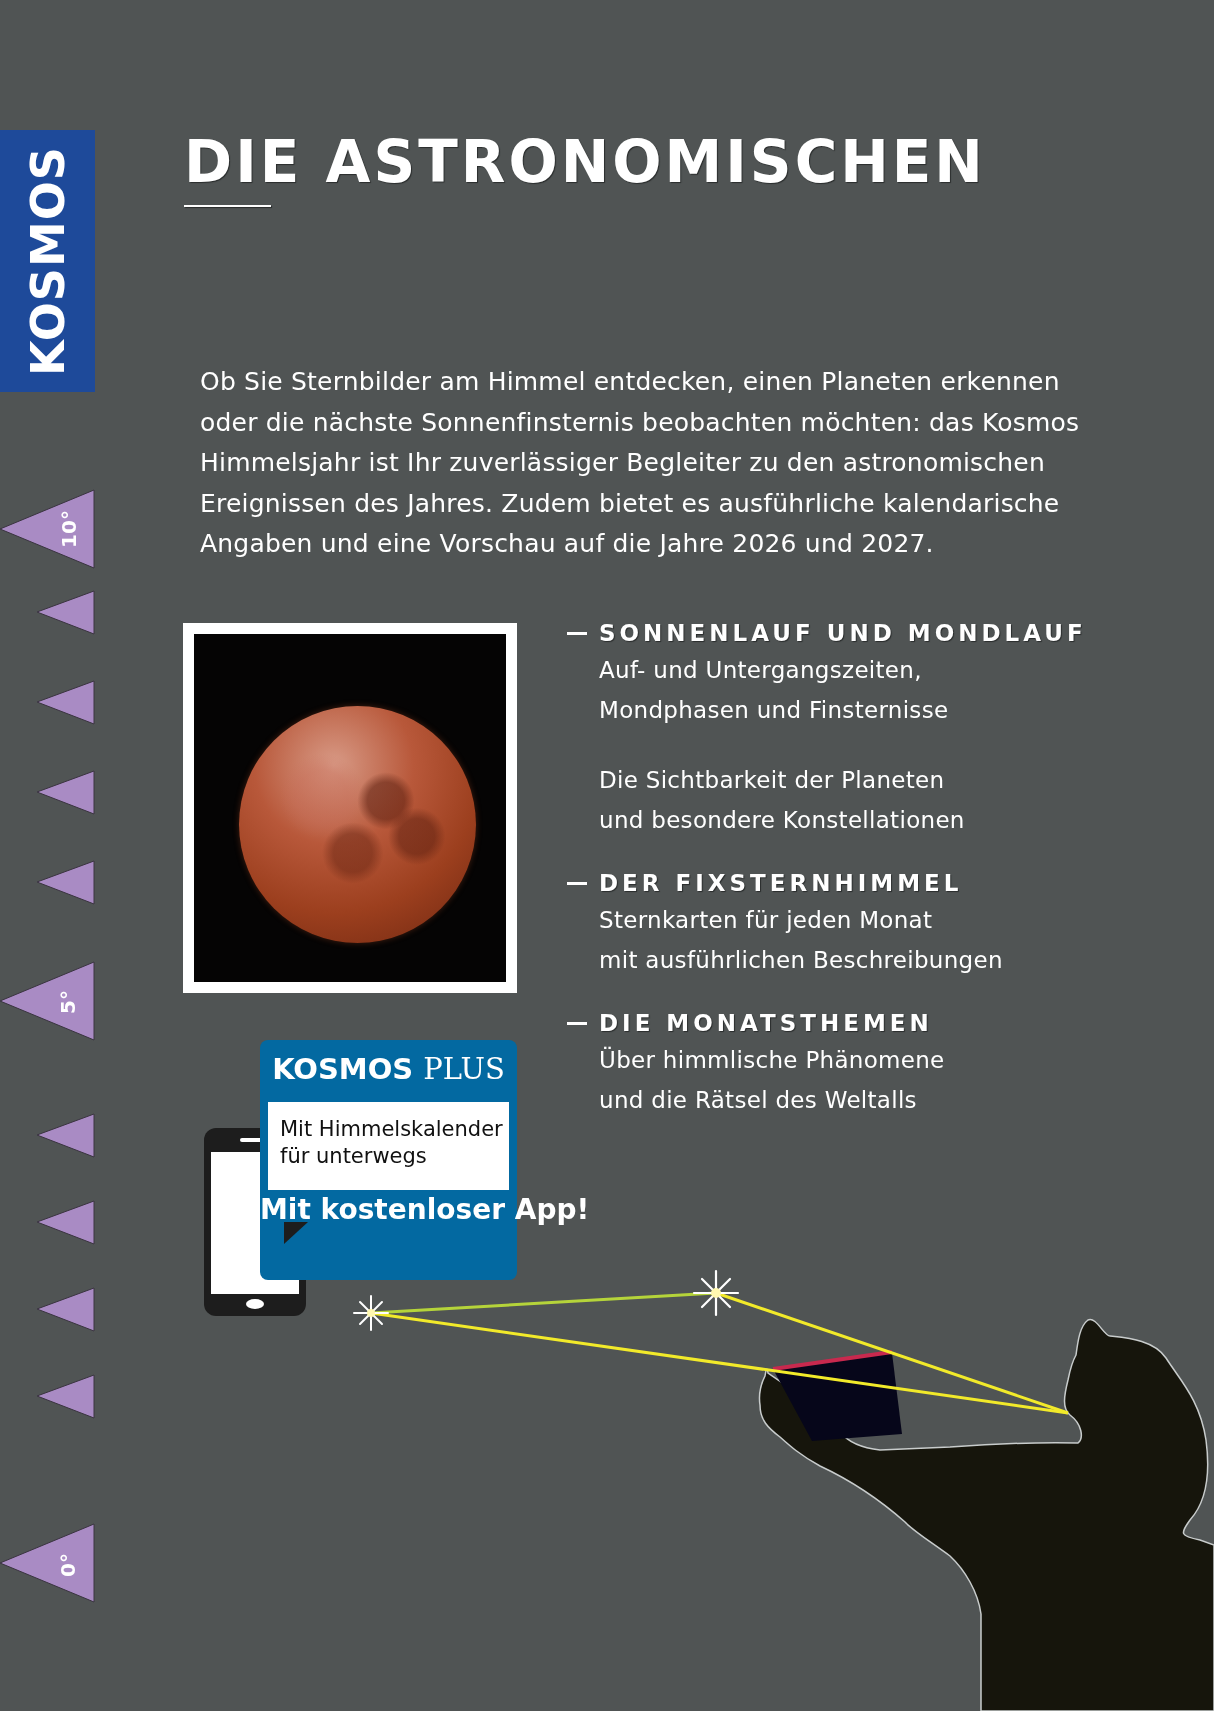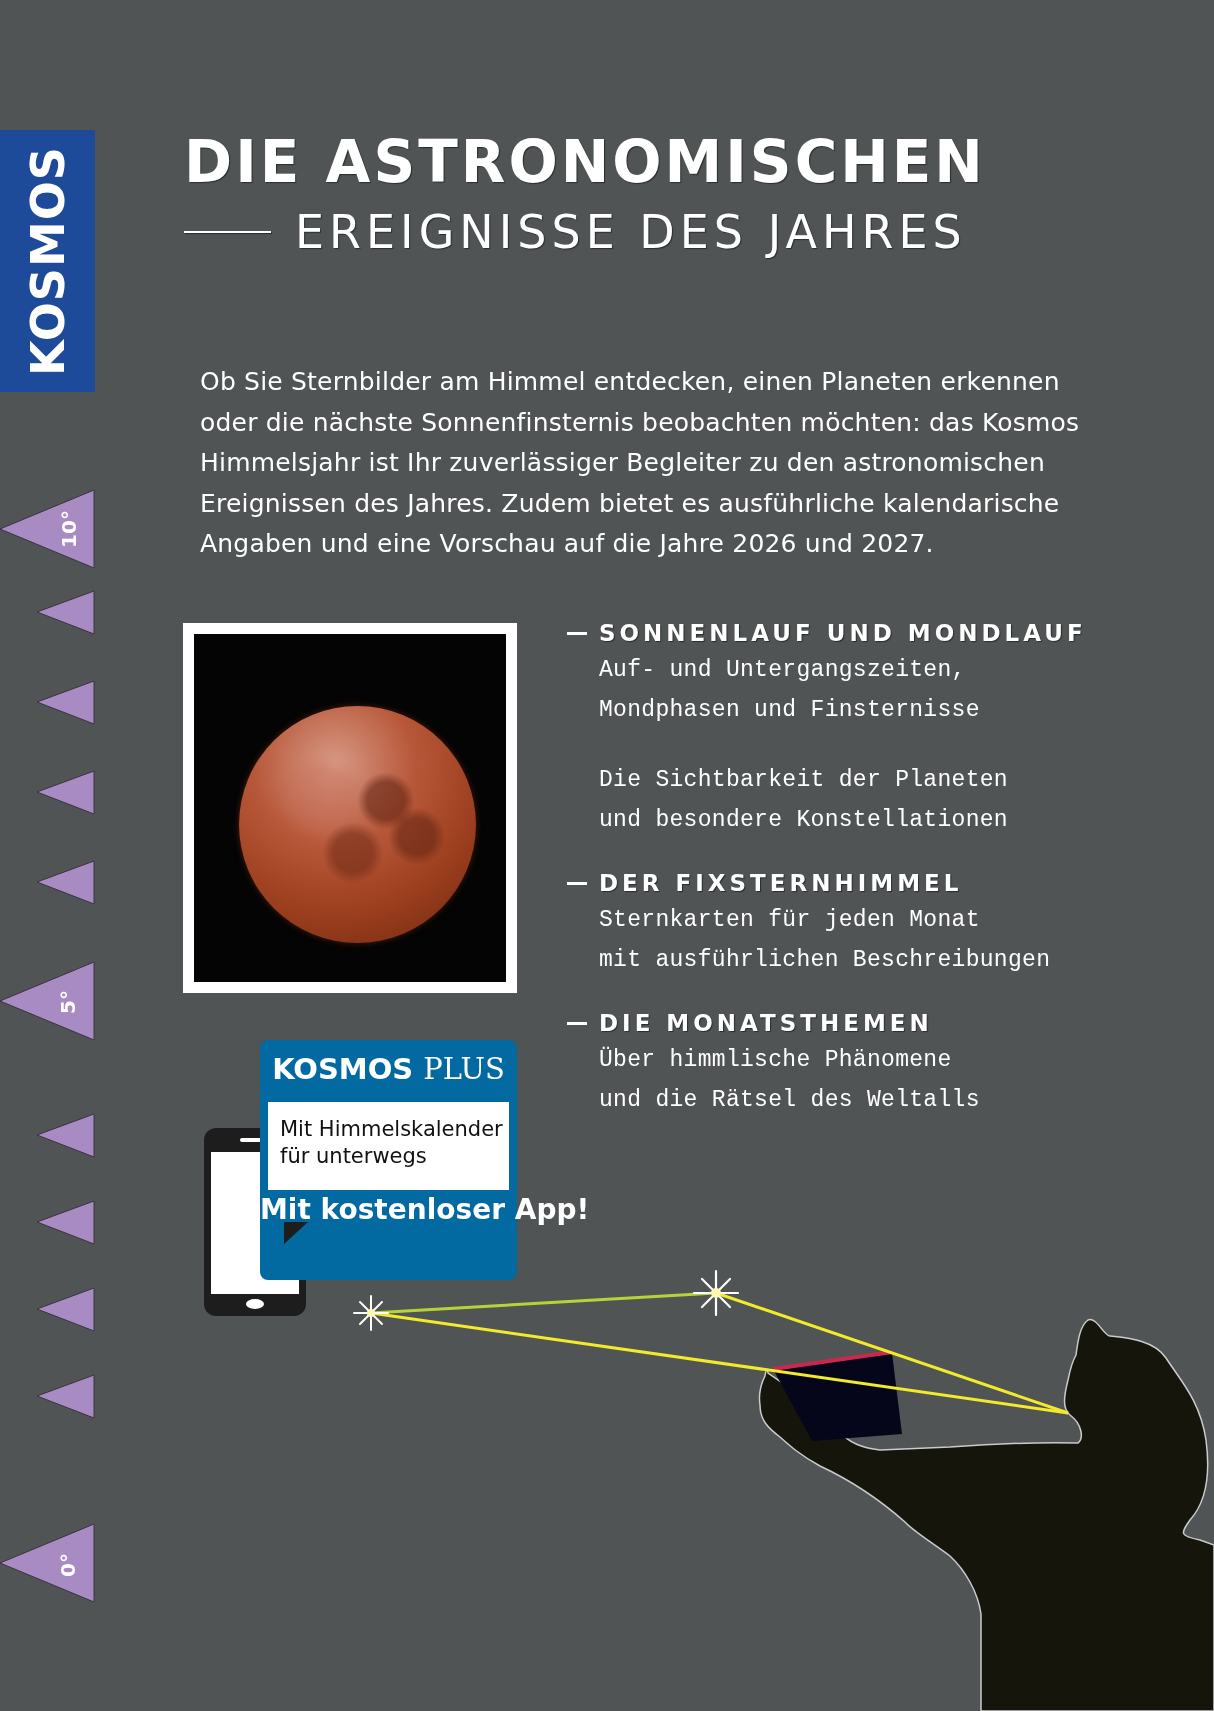--- a/index.html
+++ b/index.html
@@ -24,21 +24,21 @@
       radial-gradient(circle at 48% 62%, rgba(95,32,15,0.45) 0 10%, transparent 16%),
       radial-gradient(circle at 35% 38%, rgba(200,110,90,0.35) 0 12%, transparent 20%),
       radial-gradient(circle at 40% 25%, #d89a86 0%, #b8583a 35%, #9c3f1e 65%, #6e2610 100%);
     box-shadow: 0 0 6px rgba(180,80,40,0.35); }
   .features { left:567px; top:620px; width:640px; }
   .feature { margin-bottom:30px; }
   .feature-head { display:flex; align-items:center; white-space:nowrap; }
   .dash { width:20px; height:3px; background:#fff; margin-right:12px; }
   .feature-title { font-weight:bold; font-size:23px; letter-spacing:4px; text-shadow:1px 1px 1px #2a2d2d; }
   .feature-desc { margin-left:32px; font-size:23px; line-height:40px; letter-spacing:0.3px; margin-top:4px; }
-  .feature-desc span { display:block; white-space:nowrap;font-family:Liberation Mono, monospace; }
+  .feature-desc span { display:block; white-space:nowrap; }
   .phone { left:204px; top:1128px; width:102px; height:188px; background:#1d1d1d; border-radius:12px; }
   .phone-screen { position:absolute; left:7px; top:24px; width:88px; height:142px; background:#fff; }
   .phone-speaker { position:absolute; left:36px; top:10px; width:30px; height:4px; background:#fff; border-radius:2px; }
   .phone-button { position:absolute; left:42px; top:171px; width:18px; height:10px; background:#fff; border-radius:50%; }
   .bubble { left:260px; top:1040px; width:257px; height:240px; background:#0369a1; border-radius:8px; }
   .bubble-tail { position:absolute; left:24px; top:182px; width:0; height:0; border-left:0 solid transparent; border-right:24px solid transparent; border-top:22px solid #1d1d1d; }
   .bubble-title { position:absolute; left:0; right:0; top:12px; text-align:center; font-size:29px; font-weight:bold; white-space:nowrap; }
   .bubble-title .t2 { font-family:"DejaVu Serif", serif; font-weight:normal; }
   .bubble-box { position:absolute; left:8px; right:8px; top:62px; height:88px; background:#fff; color:#111; font-size:21px; line-height:27px; padding:14px 12px; box-sizing:border-box; }
   .bubble-box span { display:block; white-space:nowrap; }
@@ -91,21 +91,20 @@
       <polygon points="1,22 58,1 58,44" fill="#a98bc4" stroke="#3a3440" stroke-width="1"></polygon>
     </svg>
   <svg class="tri" style="left:36px;top:1374px" width="60" height="46">
       <polygon points="1,22 58,1 58,44" fill="#a98bc4" stroke="#3a3440" stroke-width="1"></polygon>
     </svg>
 </div>
 
 <div class="abs title1">DIE ASTRONOMISCHEN</div>
 <div class="abs title2-row">
   <div class="title-rule"></div>
-  <div class="title2">EREIGNISSE DES JAHRES</div>
 </div>
 
 <div class="abs intro">
   <span class="intro-line">Ob Sie Sternbilder am Himmel entdecken, einen Planeten erkennen</span>
   <span class="intro-line">oder die nächste Sonnenfinsternis beobachten möchten: das Kosmos</span>
   <span class="intro-line">Himmelsjahr ist Ihr zuverlässiger Begleiter zu den astronomischen</span>
   <span class="intro-line">Ereignissen des Jahres. Zudem bietet es ausführliche kalendarische</span>
   <span class="intro-line">Angaben und eine Vorschau auf die Jahre 2026 und 2027.</span>
 </div>
 

